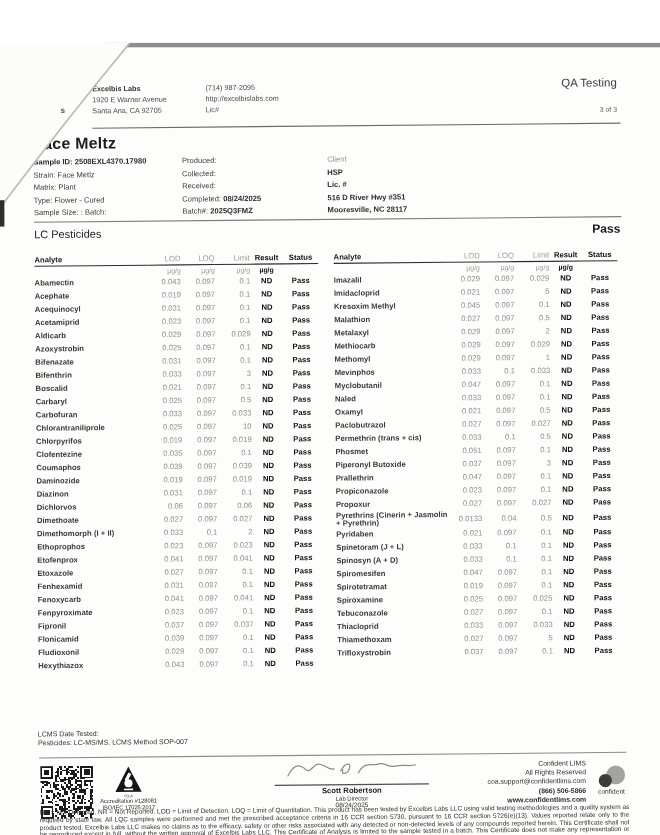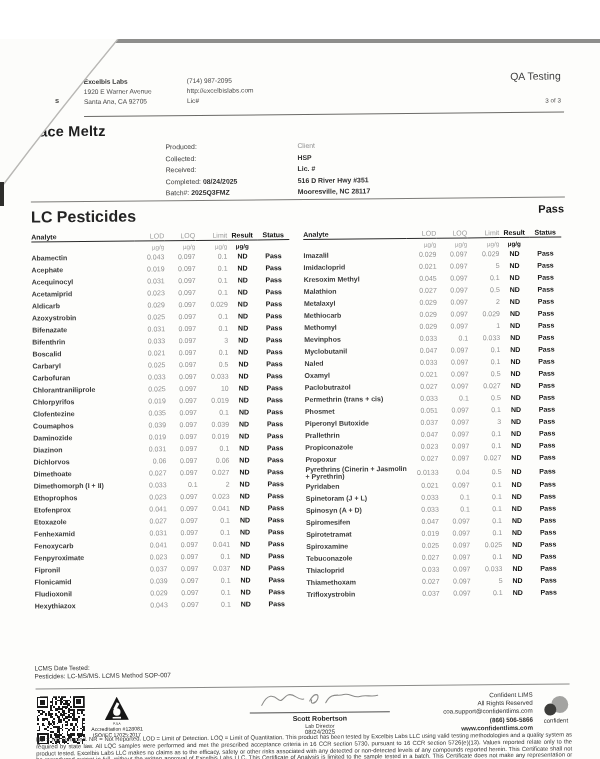--- a/index.html
+++ b/index.html
@@ -16,21 +16,21 @@
   .header-rule{position:absolute;left:87px;right:33px;top:75px;border-bottom:1.5px solid #6b6a67;}
 
   .title{position:absolute;left:33px;top:82px;font-size:14.5px;font-weight:bold;color:#1d1d1d;letter-spacing:.2px;}
 
   .info-col{position:absolute;top:101px;font-size:6.9px;line-height:11.6px;color:#3a3a3a;}
   .info-col.c1{left:33px;} .info-col.c2{left:168px;} .info-col.c3{left:300px;}
   .b{font-weight:bold;color:#2d2d2d;}
   .muted{color:#909090;}
   .info-rule{position:absolute;left:33px;right:33px;top:160px;border-bottom:1.5px solid #7d7c79;}
 
-  .section-title{position:absolute;left:33px;top:167px;font-size:16px;font-weight:bold;color:#242424;}
+  .section-title{position:absolute;left:33px;top:167px;font-size:10px;font-weight:normal;color:#242424;}
   .overall-pass{position:absolute;right:34px;top:166px;font-size:11px;font-weight:bold;color:#161616;}
 
   
   .ptable{position:absolute;top:189px;border-collapse:collapse;table-layout:fixed;}
   .ptable.left{left:33px;width:258px;}
   .ptable.right{left:305px;width:258px;}
   .ptable th,.ptable td{padding:0;white-space:nowrap;vertical-align:middle;}
   .ptable tr.h th{font-size:7px;height:10px;vertical-align:bottom;border-bottom:1.1px solid #2c2c2c;padding-bottom:1px;}
   .ptable th.analyte{text-align:left;font-weight:bold;color:#222;}
   .ptable th.num{text-align:right;font-weight:normal;color:#9c9c9c;}
@@ -85,20 +85,27 @@
       <div>(714) 987-2095</div>
       <div>http://excelbislabs.com</div>
       <div>Lic#</div>
     </div>
     <div class="qa">QA Testing</div>
     <div class="page-num">3 of 3</div>
     <div class="header-rule"></div>
 
     <div class="title">Face Meltz</div>
 
+    <div class="info-col c1">
+      <div class="b">Sample ID: 2508EXL4370.17980</div>
+      <div>Strain: Face Metlz</div>
+      <div>Matrix: Plant</div>
+      <div>Type: Flower - Cured</div>
+      <div>Sample Size: : Batch:</div>
+    </div>
     <div class="info-col c2">
       <div>Produced:</div>
       <div>Collected:</div>
       <div>Received:</div>
       <div><span>Completed: </span><span class="b">08/24/2025</span></div>
       <div><span>Batch#: </span><span class="b">2025Q3FMZ</span></div>
     </div>
     <div class="info-col c3">
       <div class="muted">Client</div>
       <div class="b">HSP</div>

